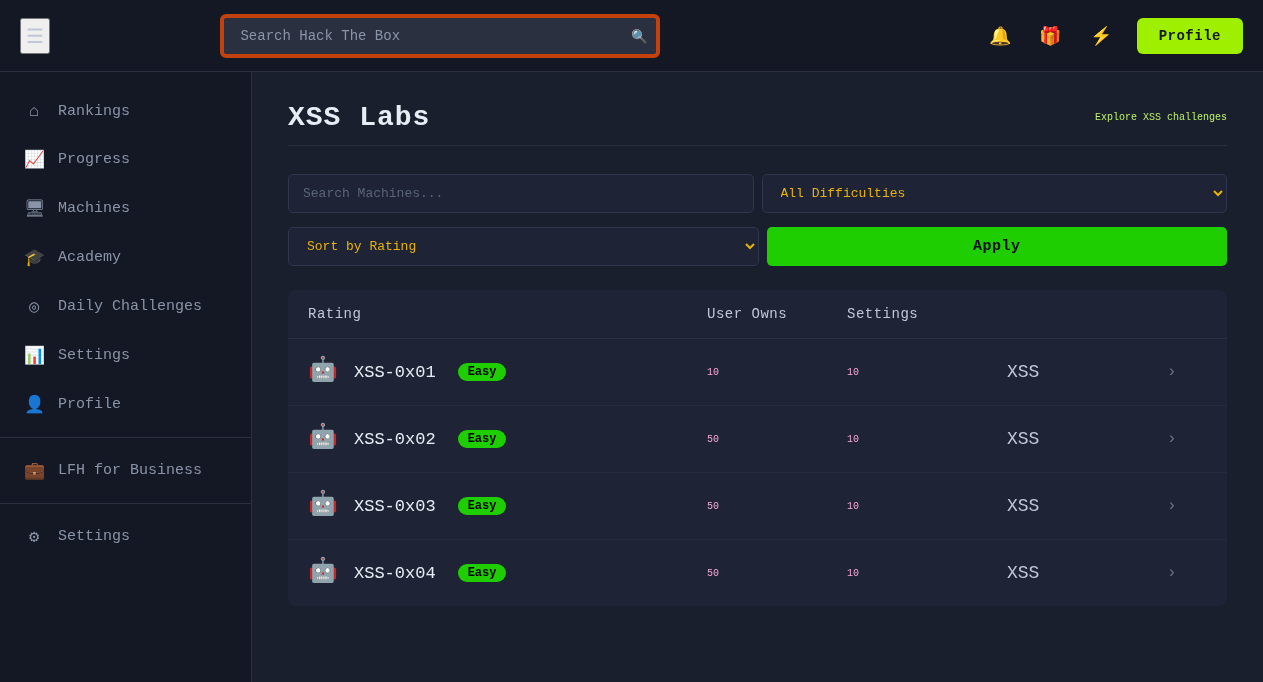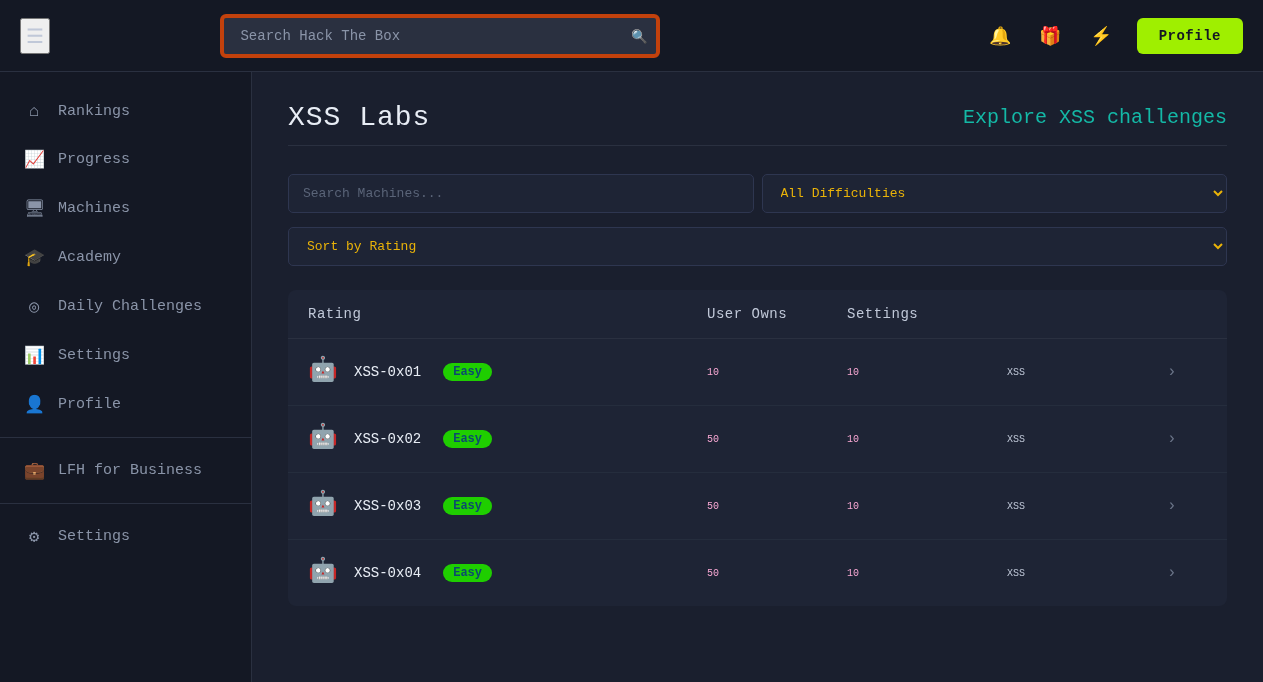--- a/index.html
+++ b/index.html
@@ -161,26 +161,26 @@
     }
     .page-header {
       display: flex;
       align-items: center;
       justify-content: space-between;
       margin-bottom: 12px;
     }
     .page-title {
       color: #e8edf5;
       font-size: 28px;
-      font-weight: normal;
+      font-weight: bold;
       letter-spacing: 1px;
     }
     .explore-link {
-      color: #14b8a6;
-      font-size: 20px;
+      color: #bef264;
+      font-size: 10px;
       cursor: pointer;
     }
     .header-divider {
       height: 1px;
       background: #2a3040;
       margin-bottom: 28px;
     }
 
     
     .filters {
@@ -261,40 +261,40 @@
       gap: 12px;
     }
     .lab-robot-icon {
       width: 34px;
       height: 34px;
       color: #6a7488;
       font-size: 24px;
     }
     .lab-name {
       color: #e8edf5;
-      font-size: 14px;
+      font-size: 17px;
       margin-right: 10px;
     }
     .difficulty-badge {
       padding: 2px 10px;
       border-radius: 12px;
       font-size: 12px;
       font-weight: bold;
     }
     .badge-easy {
       background: #1fce00;
-      color: #0c4a6e;
+      color: #000000;
     }
     .cell-value {
       color: #f9a8d4;
       font-size: 10px;
     }
     .cell-xss {
       color: #c0c8d8;
-      font-size: 10px;
+      font-size: 18px;
       font-family: Liberation Mono, monospace;
     }
     .cell-arrow {
       color: #6a7488;
       font-size: 16px;
     }
   </style>
 </head>
 <body>
 
@@ -375,20 +375,21 @@
           <option>Hard</option>
           <option>Insane</option>
         </select>
       </div>
       <div class="filter-row">
         <select class="filter-select">
           <option>Sort by Rating</option>
           <option>Sort by Name</option>
           <option>Sort by User Owns</option>
         </select>
+        <button class="apply-btn">Apply</button>
       </div>
     </div>
 
     <div class="labs-table">
       <div class="table-header">
         <span>Rating</span>
         <span>User Owns</span>
         <span>Settings</span>
         <span></span>
       </div>

